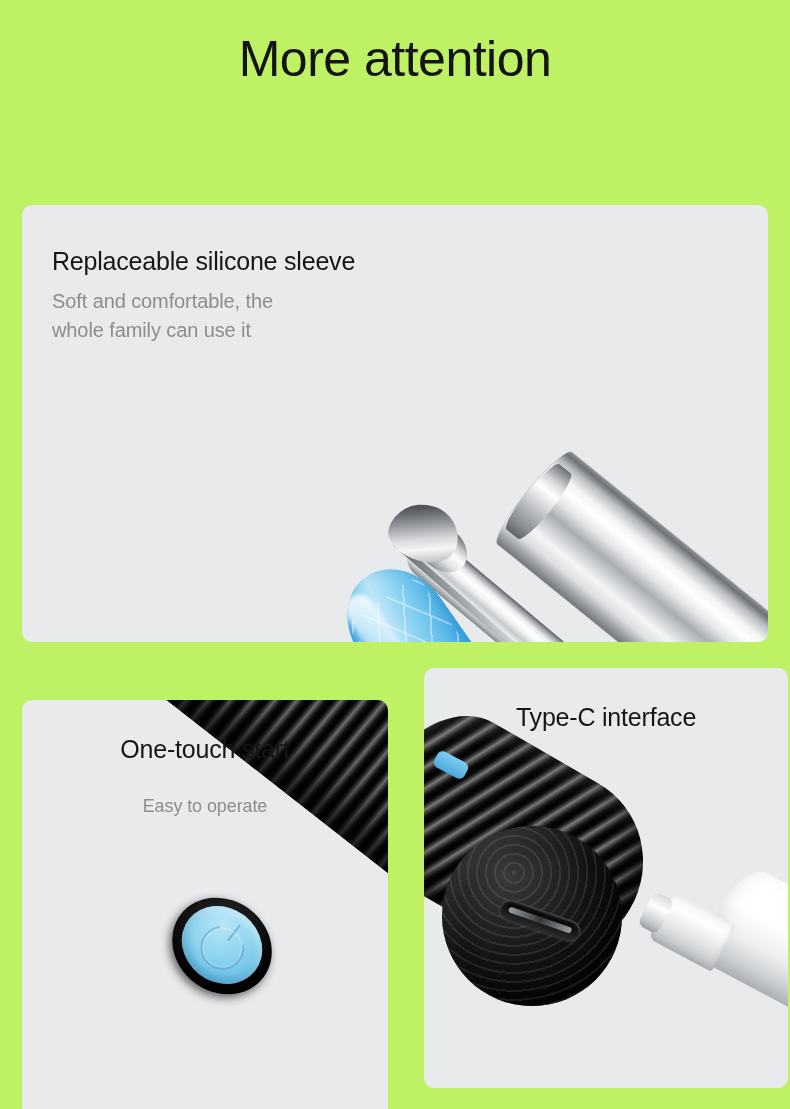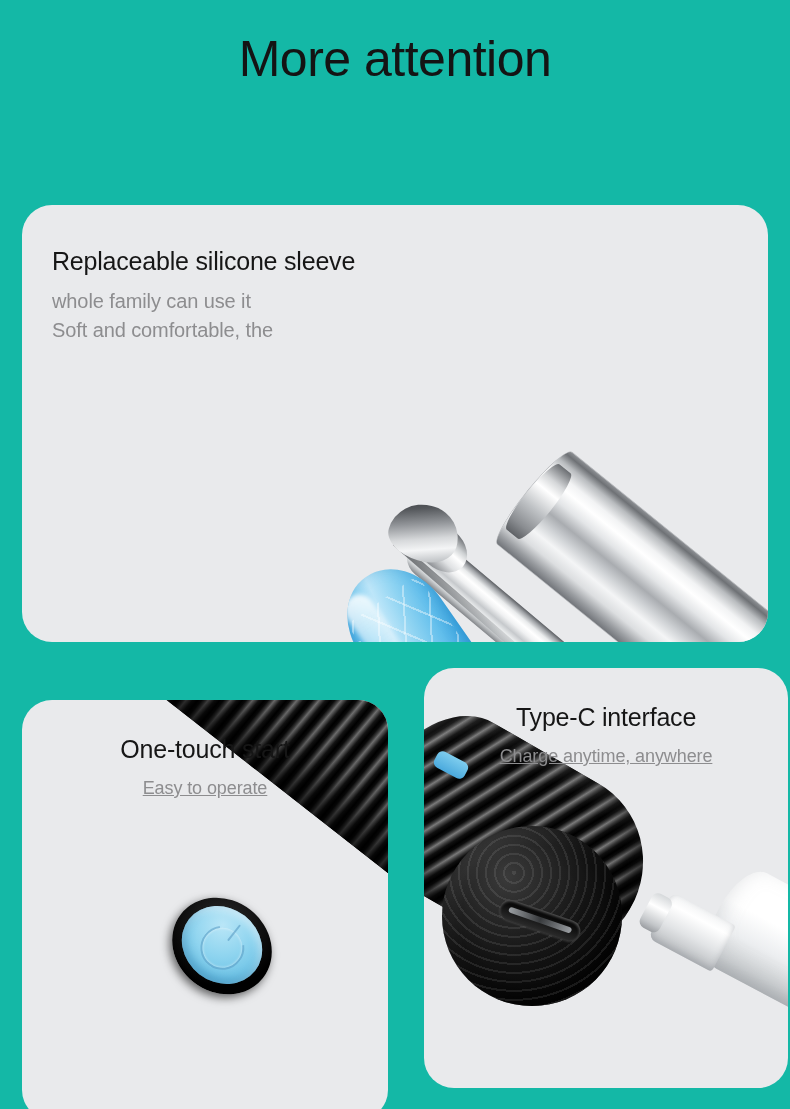--- a/index.html
+++ b/index.html
@@ -12,21 +12,21 @@
     height: 1109px;
     font-family: "Liberation Sans", sans-serif;
     overflow: hidden;
     position: relative;
   }
 
   .page {
     position: relative;
     width: 790px;
     height: 1109px;
-    background: #14b8a6;
+    background: #bef264;
   }
 
   
   .title-block {
     position: absolute;
     top: 30px;
     left: 0;
     width: 790px;
     text-align: center;
   }
@@ -36,21 +36,21 @@
     line-height: 58px;
     font-weight: 400;
     color: #141414;
     letter-spacing: -0.5px;
   }
 
   
   .card {
     position: absolute;
     background: #e9eaec;
-    border-radius: 30px;
+    border-radius: 10px;
     overflow: hidden;
   }
   .card-top {
     left: 22px;
     top: 205px;
     width: 746px;
     height: 437px;
   }
   .card-bl {
     left: 22px;
@@ -94,22 +94,21 @@
   .c-sub {
     font-size: 20px;
     line-height: 29px;
     color: #8d8d8f;
     font-weight: 400;
     margin: 10px 0 0 0;
     letter-spacing: -0.1px;
   }
   .card-bl .c-sub, .card-br .c-sub {
     font-size: 18px;
-    margin-top: 9px;
-    text-decoration: underline;
+    margin-top: 27px;
   }
   .c-sub .sl { display: block; }
 
   
   .art-top { position: absolute; inset: 0; z-index: 2; }
 
   
   .barrel {
     position: absolute;
     left: 505px;
@@ -435,22 +434,22 @@
       <div class="sleeve">
         <div class="sleeve-diamonds"></div>
         <div class="sleeve-gloss"></div>
 
       </div>
     </div>
 
     <div class="card-text">
       <p class="c-head">Replaceable silicone sleeve</p>
       <p class="c-sub">
+        <span class="sl">Soft and comfortable, the</span>
         <span class="sl">whole family can use it</span>
-        <span class="sl">Soft and comfortable, the</span>
       </p>
     </div>
   </div>
 
   <div class="card card-bl">
 
     <div class="art-bl">
       <div class="ribbed-body">
         <div class="ribbed-hl"></div>
       </div>
@@ -473,23 +472,20 @@
         <div class="tc-rings"></div>
         <div class="tc-port"></div>
       </div>
 
       <div class="cable-grip"></div>
       <div class="cable-plug"></div>
     </div>
 
     <div class="card-text">
       <p class="c-head">Type-C interface</p>
-      <p class="c-sub">
-        <span class="sl">Charge anytime, anywhere</span>
-      </p>
     </div>
   </div>
 
 </div>
 
 <div class="btn-well"></div>
 <div class="power-btn">
   <div class="power-glyph"></div>
 </div>
 

